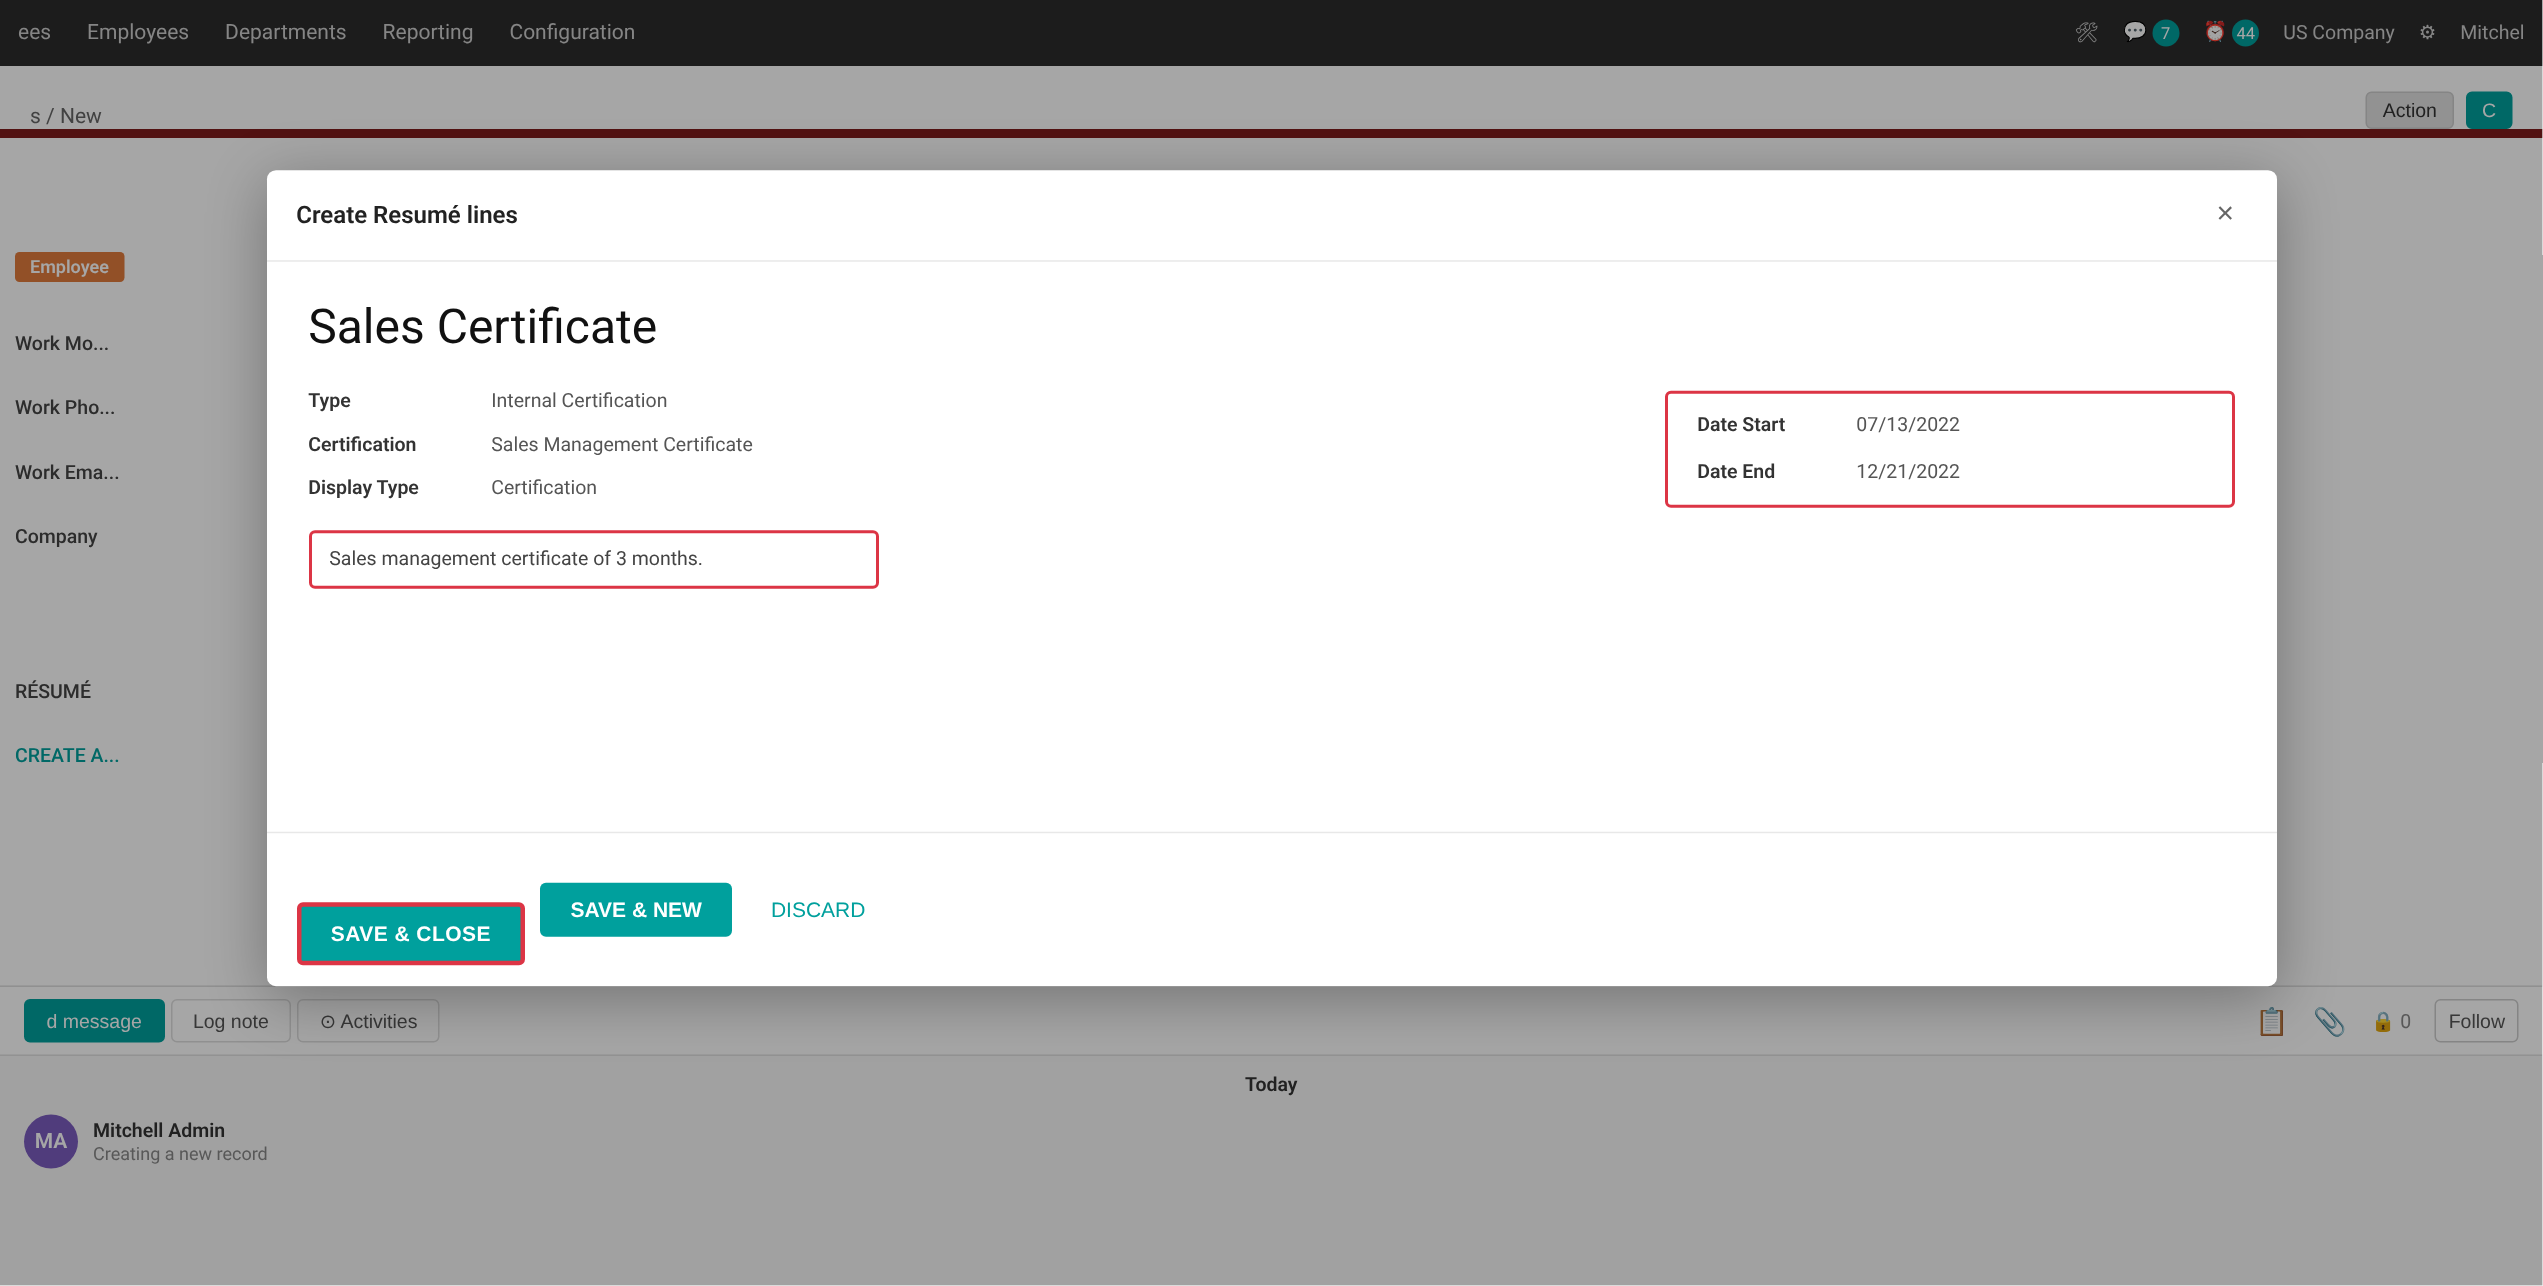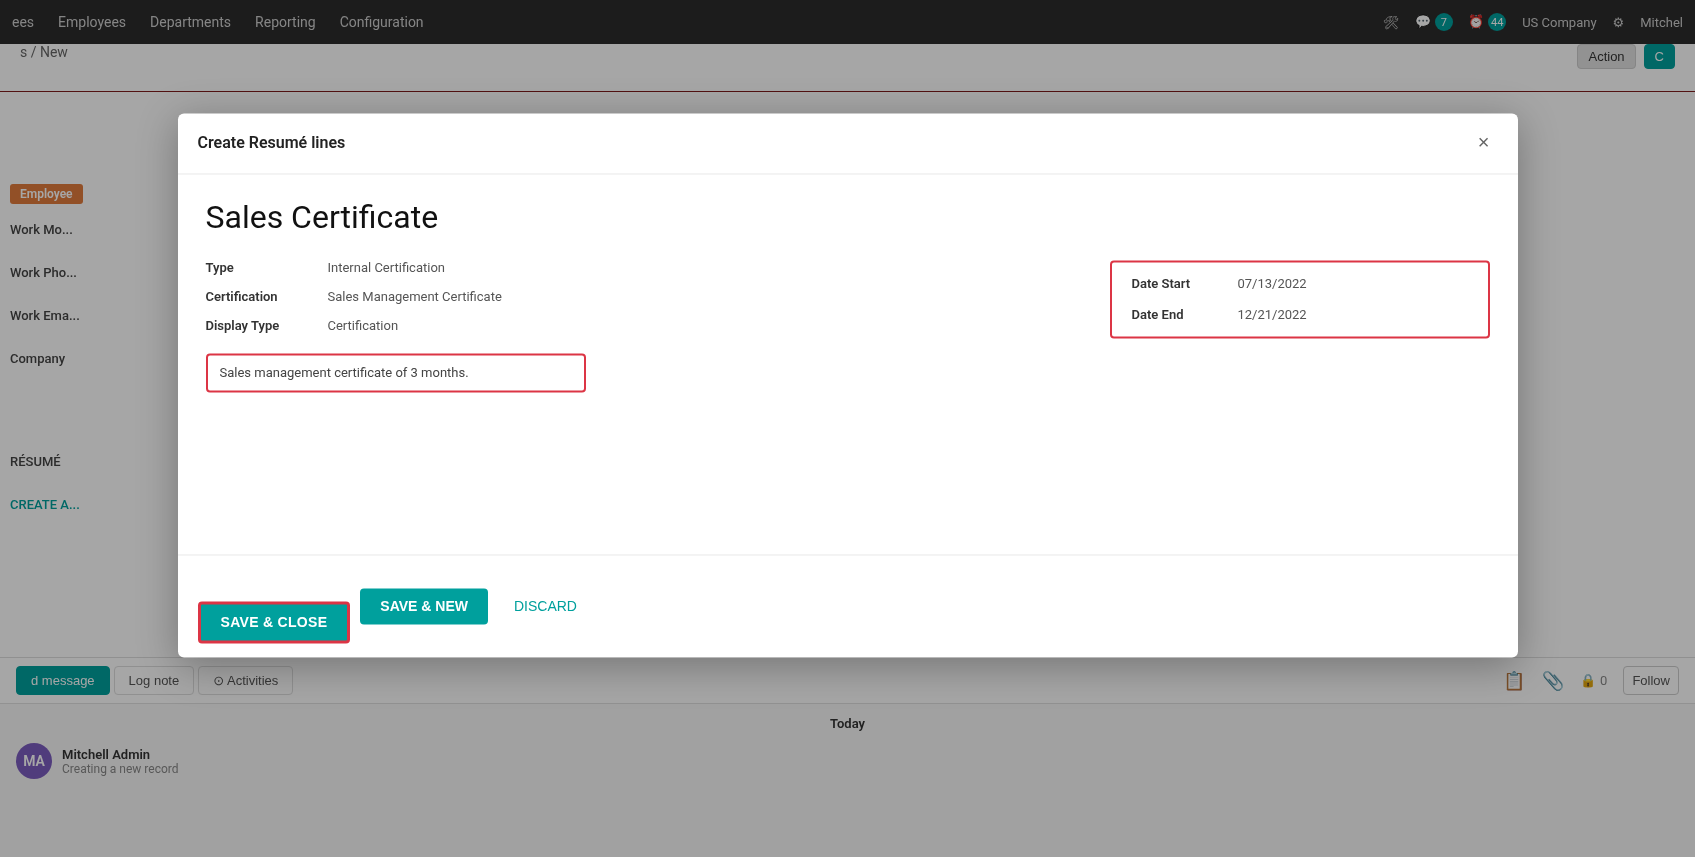--- a/index.html
+++ b/index.html
@@ -57,24 +57,24 @@
     }
 
     
     .breadcrumb-bar {
       position: absolute;
       top: 44px;
       left: 0; right: 0;
       height: 48px;
       background: white;
       display: flex;
-      align-items: flex-start;
+      align-items: flex-end;
       padding: 0 20px;
       gap: 8px;
-      border-bottom: 1px solid #7f1d1d;
+      border-bottom: 6px solid #7f1d1d;
       z-index: 1;
     }
     .breadcrumb-text {
       font-size: 14px;
       color: #666;
     }
 
     
     .bg-form {
       position: absolute;
@@ -345,21 +345,21 @@
       color: #00a09d;
       border: none;
       padding: 10px 16px;
       font-size: 14px;
       font-weight: 500;
       cursor: pointer;
       text-decoration: none;
     }
     .employee-badge {
       position: absolute;
-      top: 92px;
+      top: 76px;
       left: 10px;
       background: #e07b3c;
       color: white;
       padding: 3px 10px;
       border-radius: 3px;
       font-size: 12px;
       font-weight: 600;
     }
   </style>
 </head>

